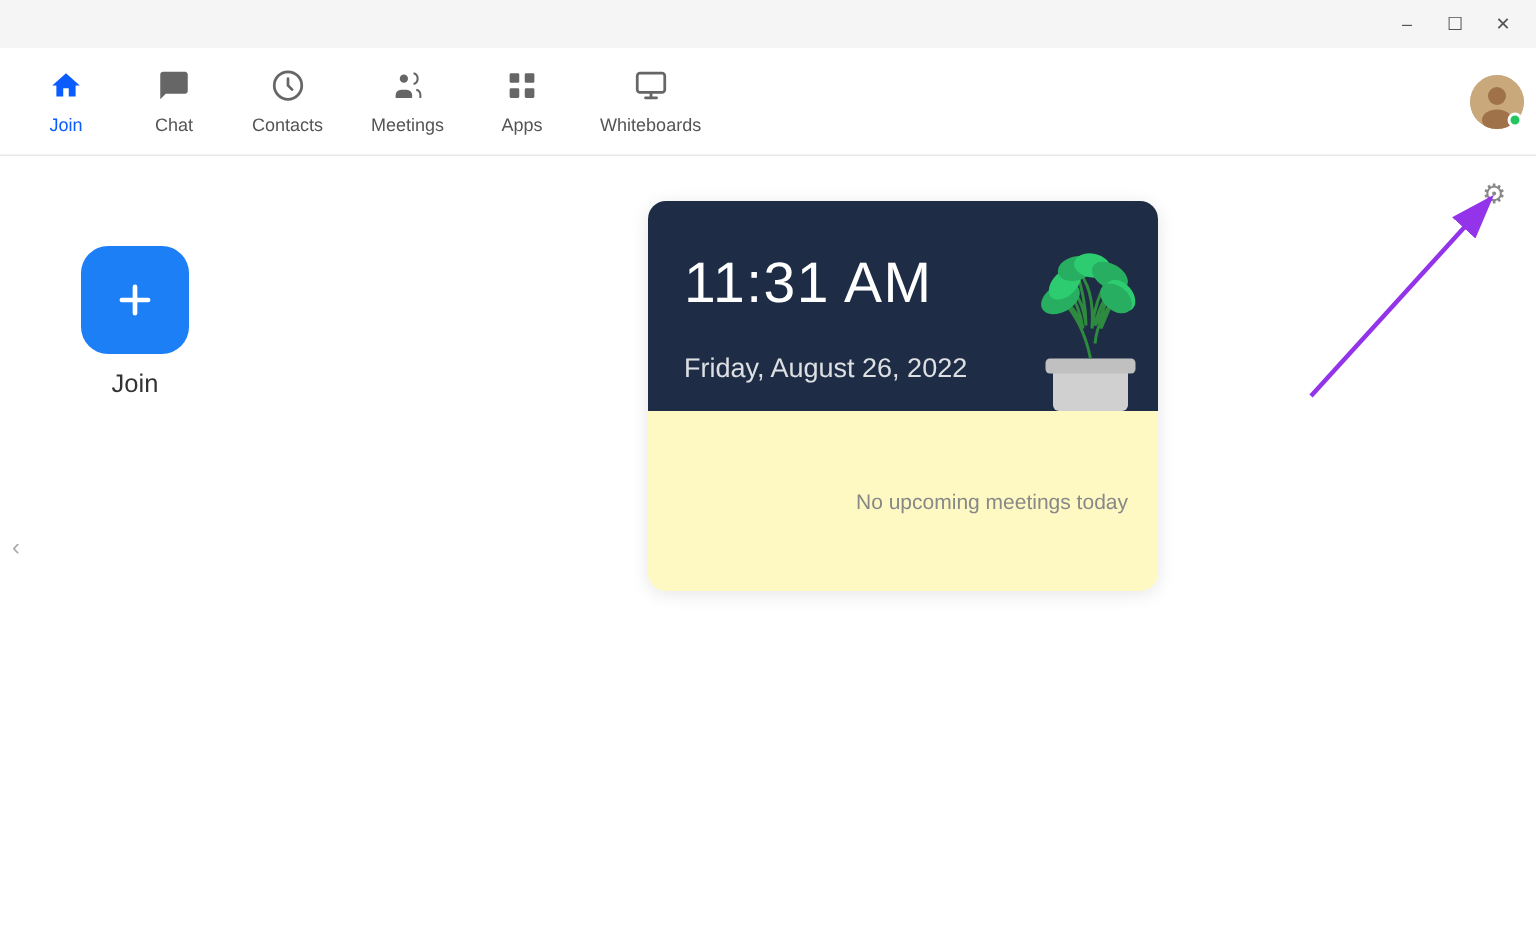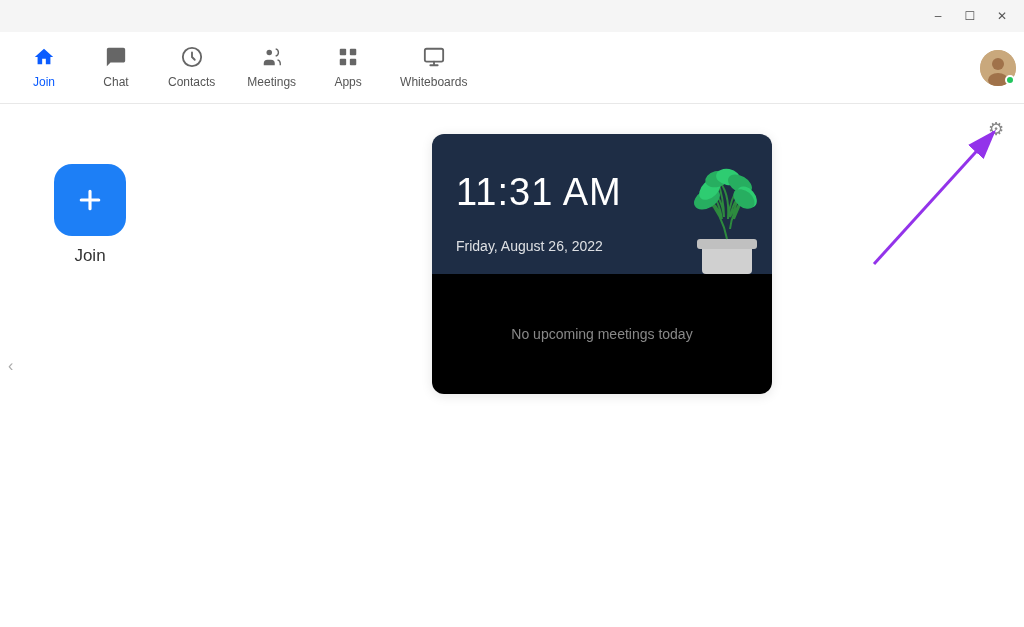--- a/index.html
+++ b/index.html
@@ -183,42 +183,42 @@
       overflow: hidden;
       gap: 20px;
     }
     .widget-time {
       font-size: 38px;
       font-weight: 300;
       color: white;
       letter-spacing: 1px;
     }
     .widget-date {
-      font-size: 14px;
+      font-size: 18px;
       color: rgba(255,255,255,0.85);
       margin-top: 4px;
     }
 
     
     .plant-decoration {
       position: absolute;
       right: -10px;
       bottom: -5px;
       width: 110px;
       height: 130px;
     }
 
     .widget-body {
-      background: #000000;
+      background: #fef9c3;
       padding: 20px 20px;
       text-align: center;
       min-height: 120px;
       display: flex;
       align-items: center;
-      justify-content: center;
+      justify-content: flex-end;
     }
     .no-meetings-text {
       font-size: 14px;
       color: #888;
     }
 
     
     .settings-area {
       position: absolute;
       top: 0;

